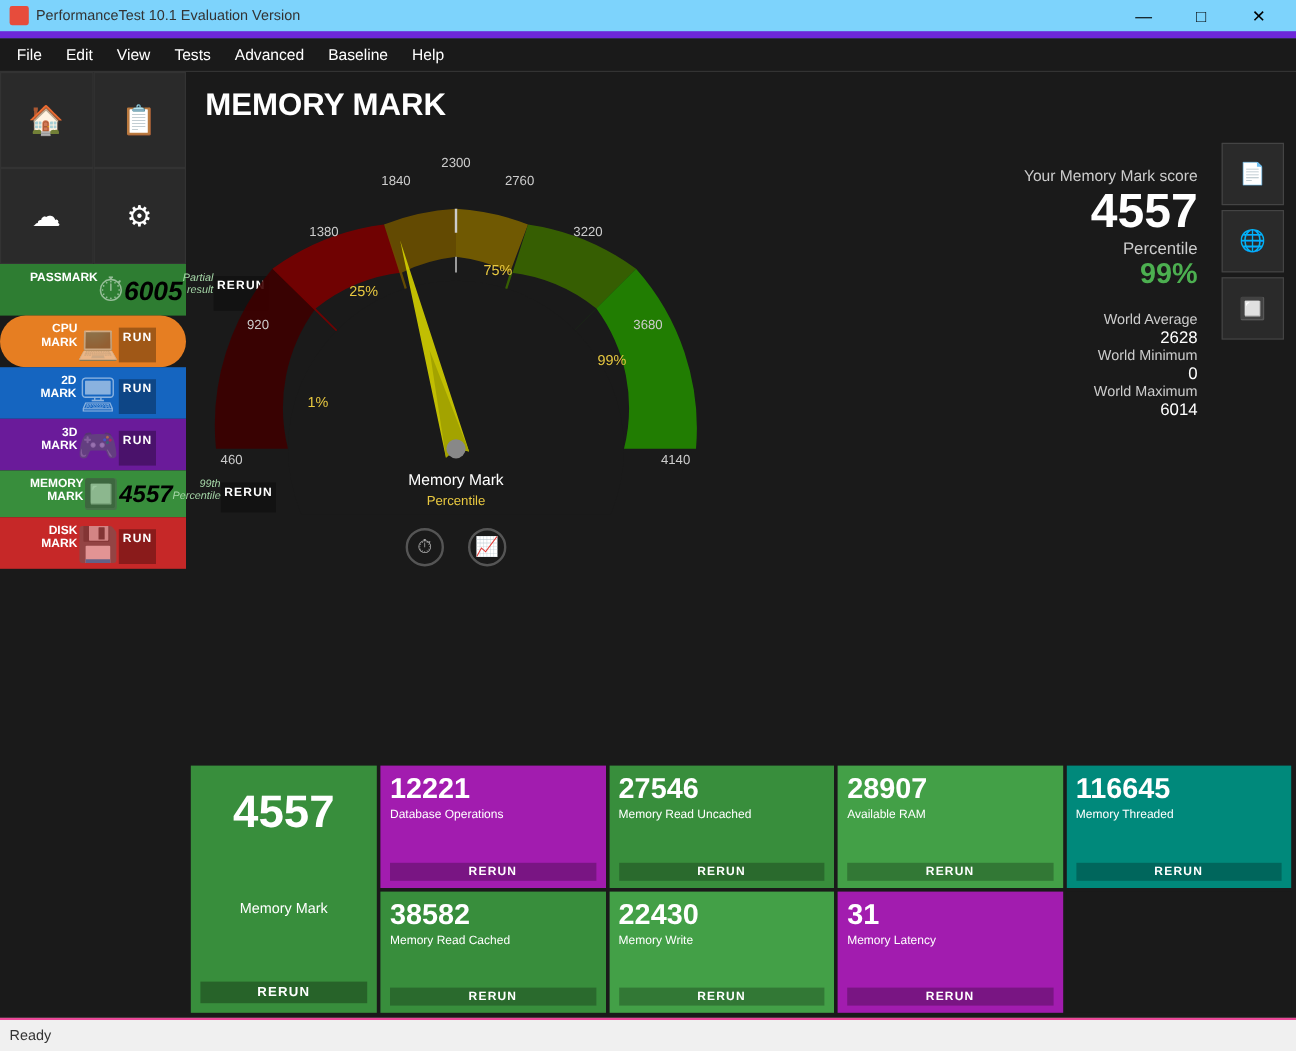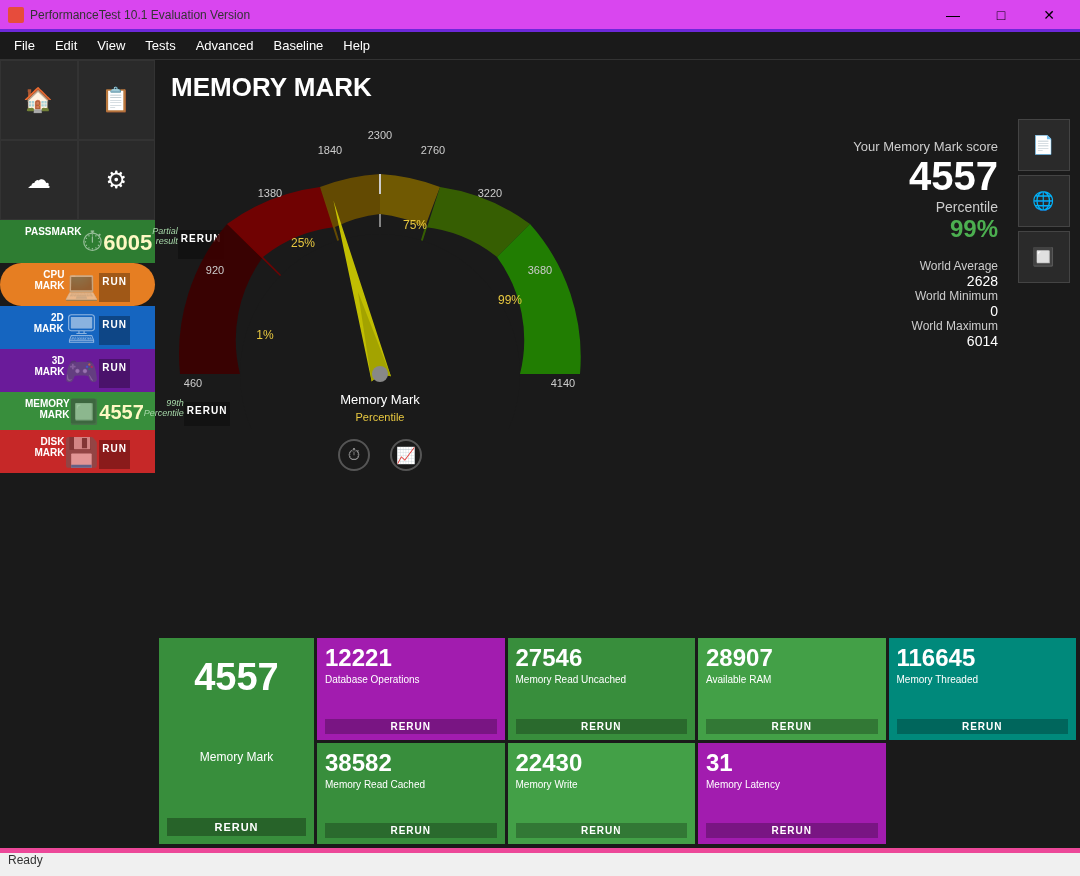--- a/index.html
+++ b/index.html
@@ -1,25 +1,25 @@
 <!DOCTYPE html>
 <html><head>
   <meta charset="utf-8">
   <style>
     * { margin: 0; padding: 0; box-sizing: border-box; }
     body { width: 1080px; height: 876px; background: #1a1a1a; font-family: 'Segoe UI', Arial, sans-serif; overflow: hidden; }
 
     
     .titlebar {
-      background: #d946ef;
+      background: #7dd3fc;
       height: 32px;
       display: flex;
       align-items: center;
       padding: 0 8px;
-      border-bottom: 3px solid #6d28d9;
+      border-bottom: 6px solid #6d28d9;
     }
     .titlebar-icon { width: 16px; height: 16px; margin-right: 6px; background: #e74c3c; border-radius: 2px; }
     .titlebar-title { font-size: 12px; color: #333; flex: 1; }
     .titlebar-controls { display: flex; gap: 2px; }
     .titlebar-btn { width: 46px; height: 32px; border: none; background: transparent; cursor: pointer; font-size: 14px; display: flex; align-items: center; justify-content: center; }
 
     
     .menubar {
       background: #1a1a1a;
       height: 28px;
@@ -72,21 +72,21 @@
       position: relative;
     }
     .mark-passmark { background: #2e7d32; }
     .mark-cpu { background: #e67e22; border-radius: 32px; }
     .mark-2d { background: #1565c0; }
     .mark-3d { background: #6a1b9a; }
     .mark-memory { background: #388e3c; }
     .mark-disk { background: #c62828; }
 
     .mark-label { color: #fff; font-size: 10px; font-weight: bold; text-align: right; }
-    .mark-score { color: #fef9c3; font-size: 22px; font-weight: bold; text-align: center; }
+    .mark-score { color: #000000; font-size: 22px; font-weight: bold; text-align: center; font-style: italic; }
     .mark-sub { color: #a5d6a7; font-size: 9px; text-align: right; font-style: italic; }
     .mark-action {
       background: rgba(0,0,0,0.3);
       color: #fff;
       font-size: 10px;
       font-weight: bold;
       text-align: center;
       padding: 3px;
       margin-top: 4px;
       cursor: pointer;
@@ -256,22 +256,23 @@
       color: #aaa;
       font-size: 16px;
       cursor: pointer;
     }
 
     
     .statusbar {
       background: #f0f0f0;
       height: 28px;
       display: flex;
+      align-items: center;
       padding: 0 8px;
-      border-top: 5px solid #ec4899;
+      border-top: 2px solid #ec4899;
     }
     .statusbar-text { font-size: 12px; color: #333; }
 
     
     #gauge-svg {
       width: 430px;
       height: 320px;
     }
   </style>
 </head>

